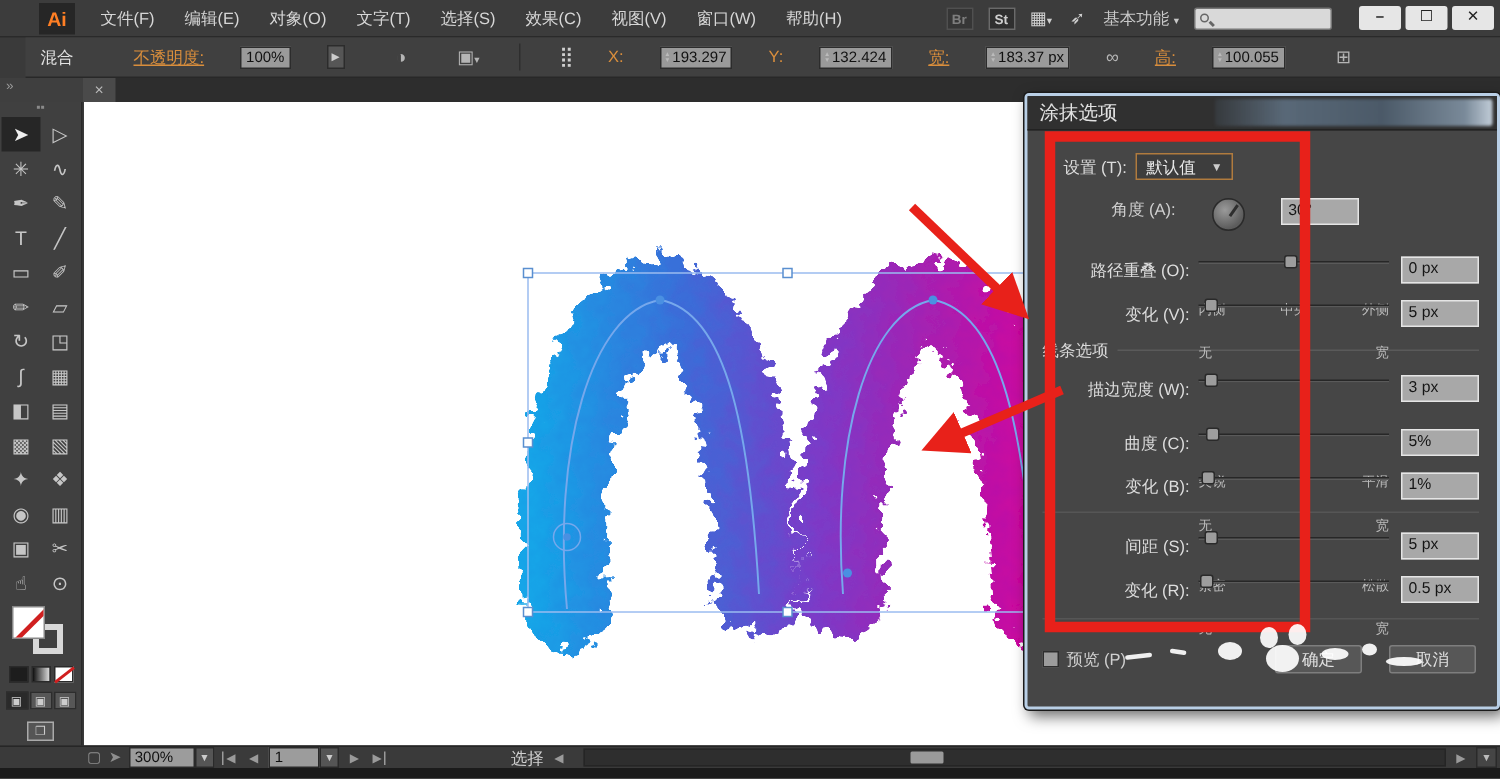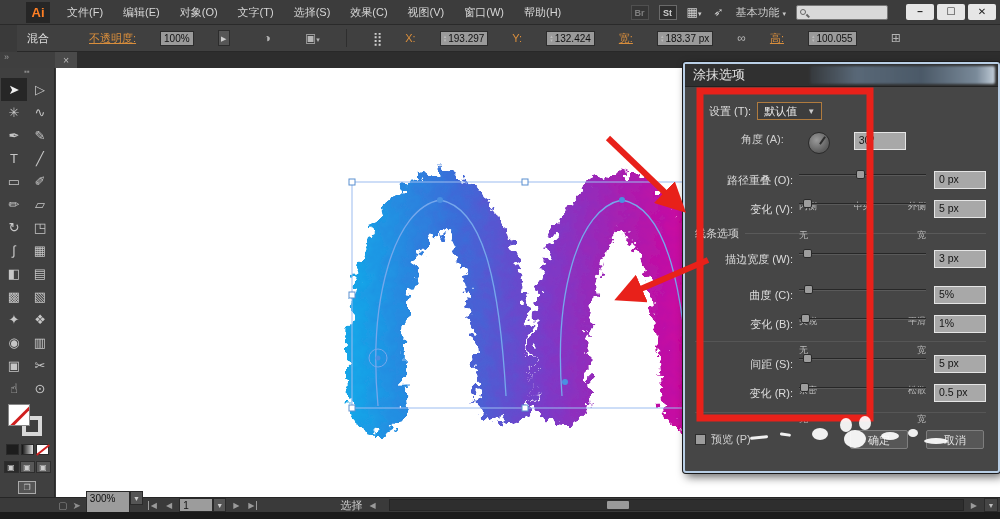--- a/index.html
+++ b/index.html
@@ -121,21 +121,21 @@
   .chk { width:11px; height:11px; background:#9c9c9c; border:1px solid #2e2e2e; margin-right:5px; }
   .footer-btns { margin-left:auto; display:flex; gap:18px; }
   .dlg-btn { min-width:58px; height:19px; background:#575757; border:1px solid #7e7e7e;
     border-radius:2px; color:#e0e0e0; font-size:11px; text-align:center; line-height:18px; }
   
   .statusbar { position:absolute; left:0; top:497px; width:1000px; height:22px; background:#3a3a3a;
     border-top:1px solid #262626; display:flex; align-items:center; gap:5px; padding:0 2px 7px 58px; }
   .statusbar:after { content:""; position:absolute; left:0; bottom:0; width:100%; height:7px; background:#1b1b1b; }
   .sb-ic { color:#8e8e8e; font-size:10px; }
   .zoom-field { display:flex; }
-  .zoom-val { width:44px; height:28px; background:#9c9c9c; color:#111; font-size:10px;
+  .zoom-val { width:44px; height:14px; background:#9c9c9c; color:#111; font-size:10px;
     padding:0 3px; line-height:13px; border:1px solid #2a2a2a; }
   .zoom-drop,.ab-drop { width:13px; height:14px; background:#555; border:1px solid #2a2a2a;
     color:#ccc; font-size:7px; text-align:center; line-height:13px; }
   .ab-field { width:34px; height:14px; background:#9c9c9c; color:#111; font-size:10px;
     padding:0 3px; line-height:13px; border:1px solid #2a2a2a; }
   .nav-ic { color:#9a9a9a; font-size:8px; padding:0 2px; }
   .nav-ic.bar { border-left:1px solid #9a9a9a; }
   .nav-ic.bar2 { border-right:1px solid #9a9a9a; }
   .sb-status { margin-left:78px; color:#cfcfcf; }
   .hscroll { flex:1; height:12px; background:#2e2e2e; border:1px solid #252525;

